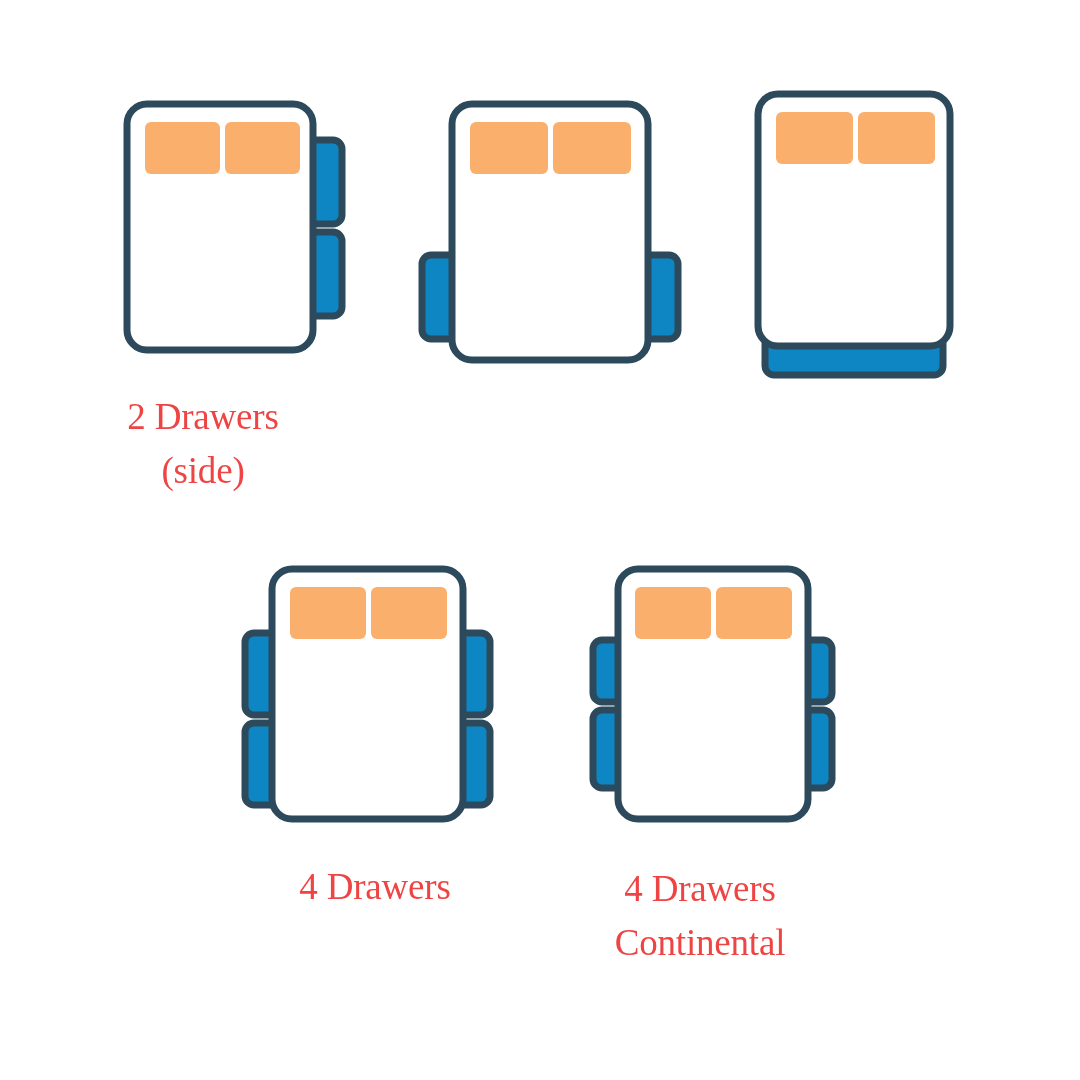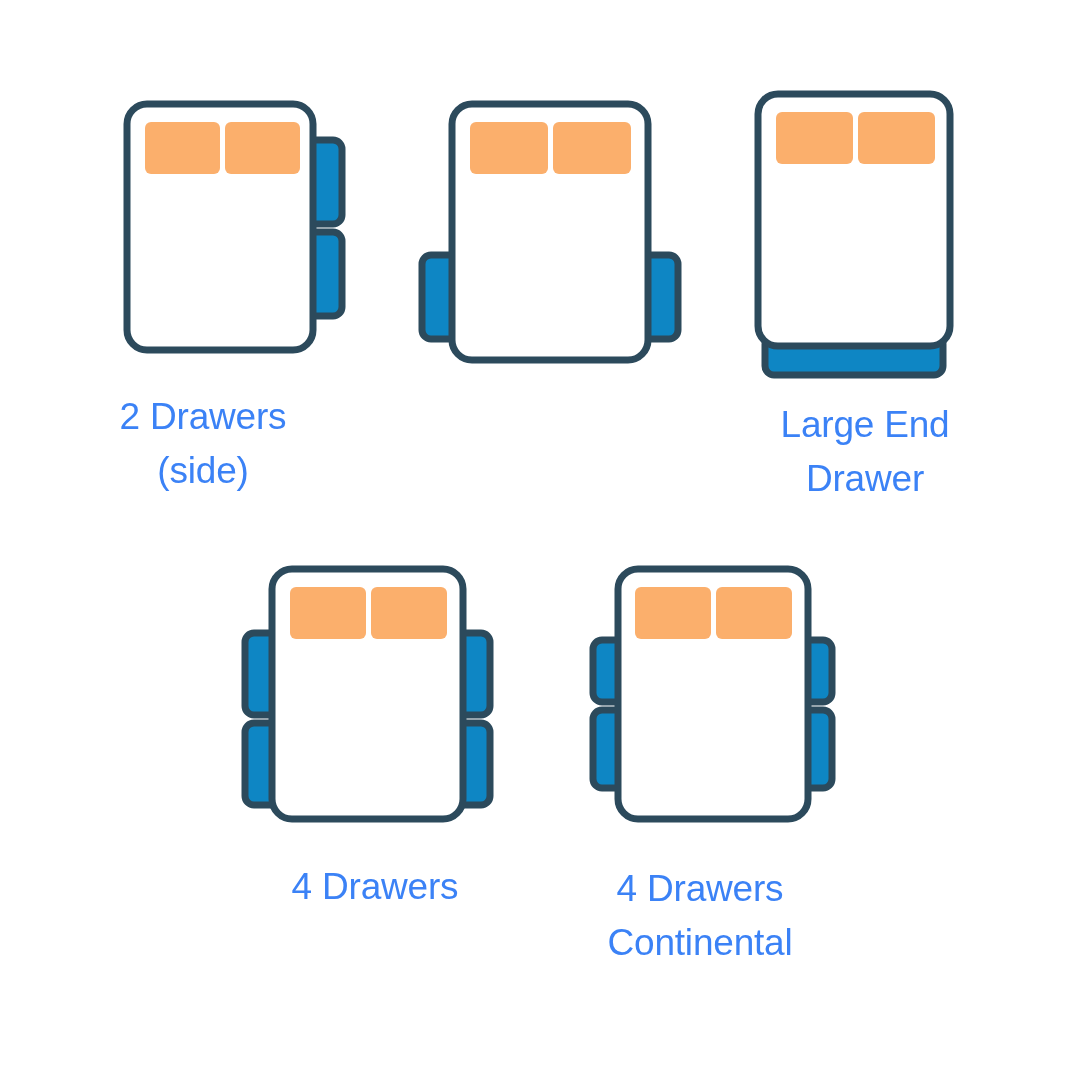--- a/index.html
+++ b/index.html
@@ -31,22 +31,22 @@
 
   .bed-figure {
     position: absolute;
     left: 0;
     top: 0;
   }
 
   .bed-caption {
     position: absolute;
     text-align: center;
-    color: #3b82f6;
-    font-family: Liberation Sans, sans-serif;
+    color: #ef4444;
+    font-family: Liberation Serif, serif;
     font-weight: 400;
     font-size: 37px;
     line-height: 1.45;
     letter-spacing: -0.2px;
     white-space: pre-line;
   }
 
   
   #option-1 { left: 100px; top: 90px;  width: 260px; height: 300px; }
   #option-2 { left: 410px; top: 90px;  width: 280px; height: 300px; }
@@ -98,22 +98,20 @@
   </div>
 
   <div class="bed-option" id="option-3">
     <svg class="bed-figure" width="230" height="310" viewBox="0 0 230 310">
       <rect x="15" y="255" width="178" height="40" rx="9" ry="9" fill="#0e86c4" stroke="#2c4a5c" stroke-width="7"></rect>
       <rect x="8" y="14" width="192" height="252" rx="20" ry="20" fill="#ffffff" stroke="#2c4a5c" stroke-width="7"></rect>
       <rect x="26" y="32" width="77" height="52" rx="6" ry="6" fill="#fbaf6c"></rect>
       <rect x="108" y="32" width="77" height="52" rx="6" ry="6" fill="#fbaf6c"></rect>
     </svg>
   </div>
-  <div class="bed-caption" id="caption-3">Large End
-Drawer</div>
 
   <div class="bed-option" id="option-4">
     <svg class="bed-figure" width="265" height="290" viewBox="0 0 265 290">
       <g>
         <rect x="10" y="78" width="44" height="82" rx="9" ry="9" fill="#0e86c4" stroke="#2c4a5c" stroke-width="7"></rect>
         <rect x="10" y="168" width="44" height="82" rx="9" ry="9" fill="#0e86c4" stroke="#2c4a5c" stroke-width="7"></rect>
       </g>
       <g>
         <rect x="211" y="78" width="44" height="82" rx="9" ry="9" fill="#0e86c4" stroke="#2c4a5c" stroke-width="7"></rect>
         <rect x="211" y="168" width="44" height="82" rx="9" ry="9" fill="#0e86c4" stroke="#2c4a5c" stroke-width="7"></rect>

